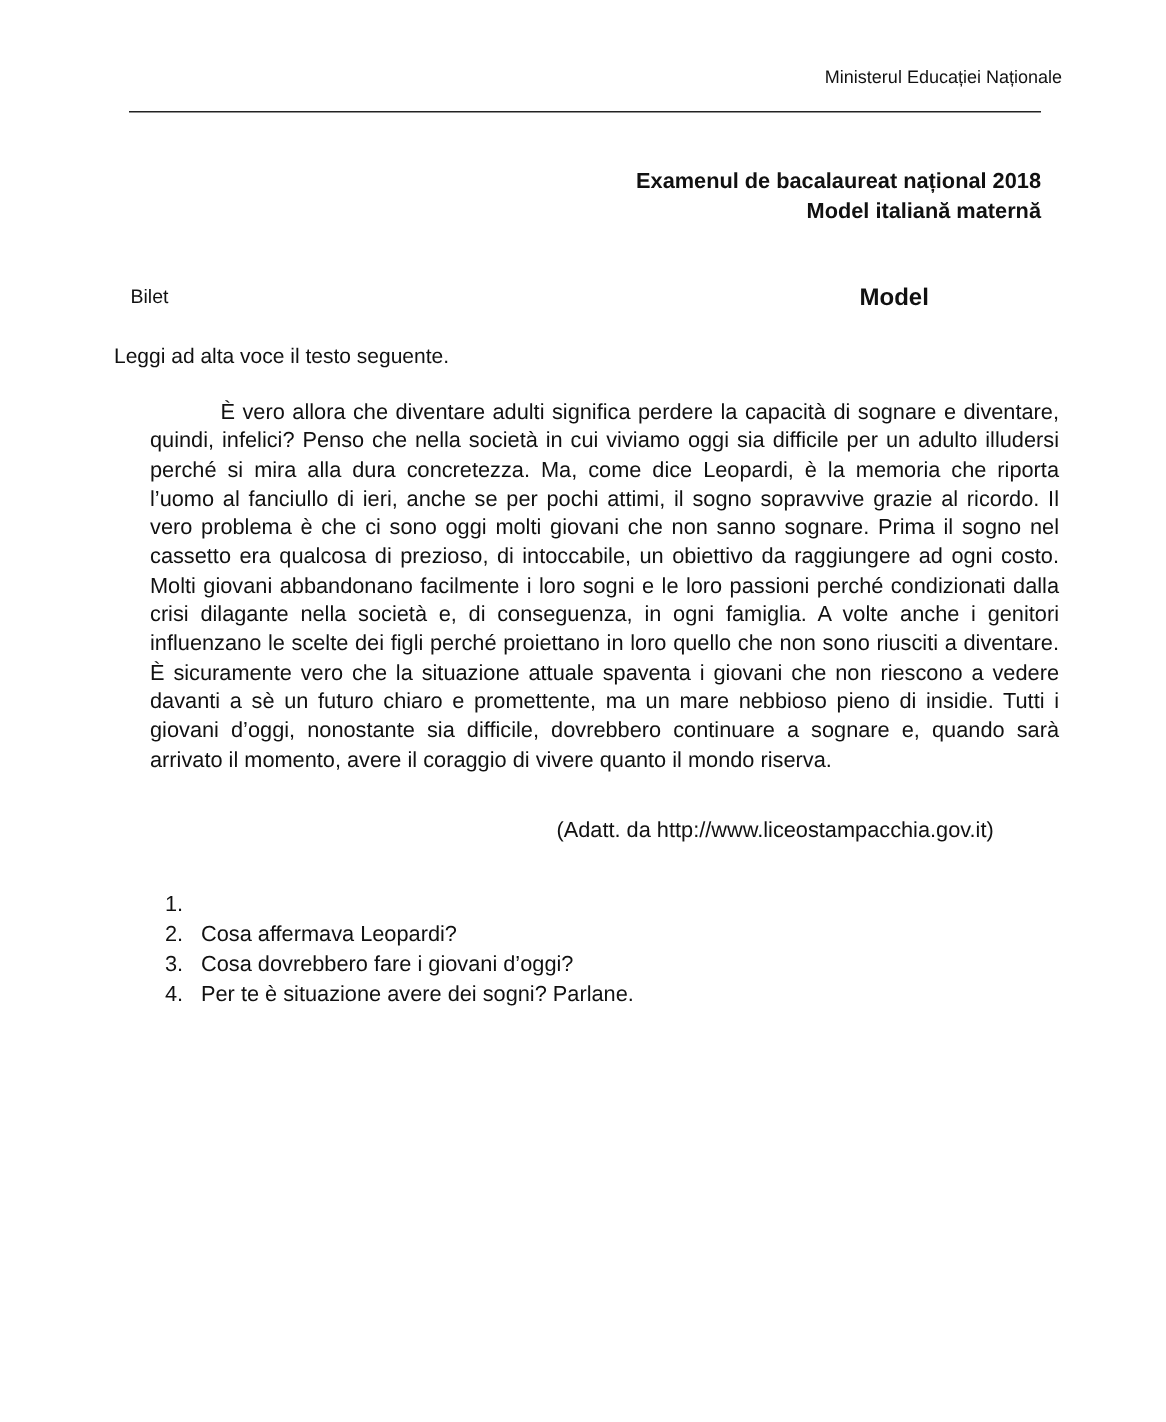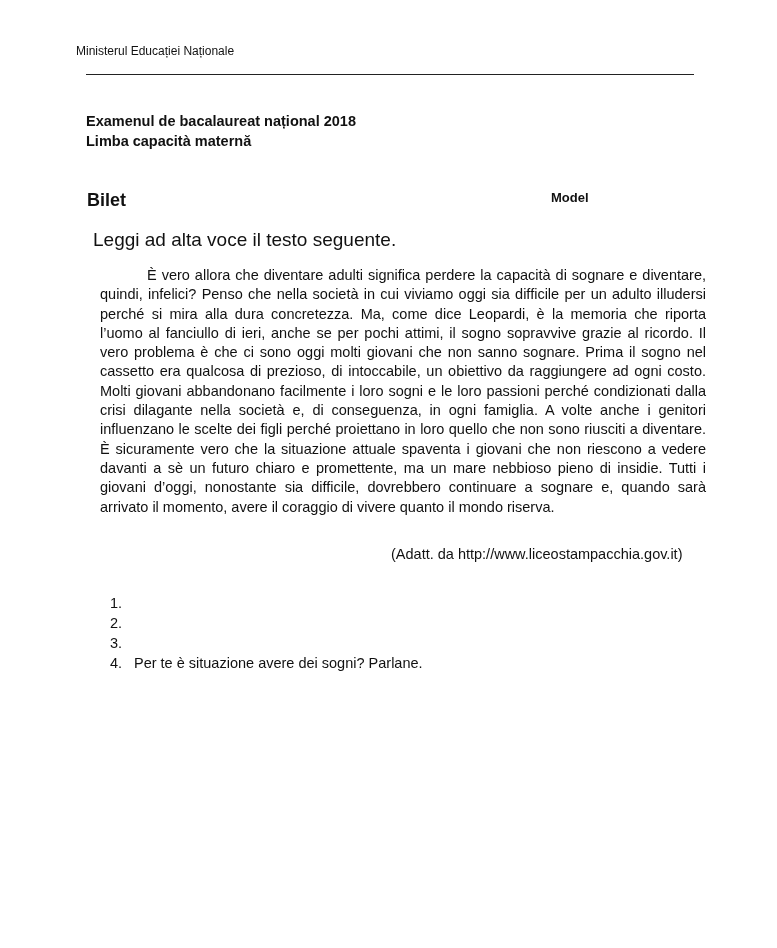--- a/index.html
+++ b/index.html
@@ -1,89 +1,90 @@
 <!DOCTYPE html>
 <html><head>
   <meta charset="utf-8">
   <style>
     html, body { margin: 0; padding: 0; background: #ffffff; }
     body {
       width: 777px; height: 948px; position: relative; overflow: hidden;
       font-family: "Liberation Sans", sans-serif; color: #111111;
     }
     .header {
-      position: absolute; left: 76px; top: 44px; width: 608px;
-      text-align: left; font-size: 12px; line-height: 14px;
+      position: absolute; left: 100px; top: 44px; width: 608px;
+      text-align: right; font-size: 12px; line-height: 14px;
     }
     .header-rule {
       position: absolute; left: 86px; top: 74px; width: 608px;
       height: 0; border-top: 1px solid #222222;
     }
     .titles {
       position: absolute; left: 86px; top: 112px; width: 608px;
-      text-align: left; font-weight: bold; font-size: 14.5px; line-height: 19.5px;
+      text-align: right; font-weight: bold; font-size: 14.5px; line-height: 19.5px;
     }
     .bilet {
       position: absolute; left: 87px; top: 190px;
-      font-weight: bold; font-size: 18px;
+      font-weight: normal; font-size: 13px;
     }
     .model {
-      position: absolute; left: 551px; top: 190px;
-      font-weight: bold; font-size: 13px;
+      position: absolute; left: 573px; top: 190px;
+      font-weight: bold; font-size: 16px;
     }
     .instruction {
-      position: absolute; left: 93px; top: 229px;
-      font-size: 19px;
+      position: absolute; left: 76px; top: 229px;
+      font-size: 14px;
     }
     .passage {
       position: absolute; left: 100px; top: 266px; width: 606px;
       font-size: 14.5px; line-height: 19.3px; text-align: justify;
       text-indent: 47px;
     }
     .source {
       position: absolute; left: 371px; top: 546px;
       font-size: 14.5px;
-      margin-left: 20px;
     }
     .questions {
       position: absolute; left: 110px; top: 593px; margin: 0; padding: 0;
       list-style: none; font-size: 14.5px; line-height: 20px;
     }
     .questions li { display: flex; }
     .questions .num { width: 24px; }
   </style>
 </head>
 <body>
 
 <div class="header">
   <div>Ministerul Educației Naționale</div>
 </div>
 <div class="header-rule"></div>
 
 <div class="titles">
   <div>Examenul de bacalaureat național 2018</div>
-  <div>Limba capacità maternă</div>
+  <div>Model italiană maternă</div>
 </div>
 
 <div class="bilet">Bilet</div>
 <div class="model">Model</div>
 
 <div class="instruction">Leggi ad alta voce il testo seguente.</div>
 
 <div class="passage">È vero allora che diventare adulti significa perdere la capacità di sognare e diventare, quindi, infelici? Penso che nella società in cui viviamo oggi sia difficile per un adulto illudersi perché si mira alla dura concretezza. Ma, come dice Leopardi, è la memoria che riporta l’uomo al fanciullo di ieri, anche se per pochi attimi, il sogno sopravvive grazie al ricordo. Il vero problema è che ci sono oggi molti giovani che non sanno sognare. Prima il sogno nel cassetto era qualcosa di prezioso, di intoccabile, un obiettivo da raggiungere ad ogni costo. Molti giovani abbandonano facilmente i loro sogni e le loro passioni perché condizionati dalla crisi dilagante nella società e, di conseguenza, in ogni famiglia. A volte anche i genitori influenzano le scelte dei figli perché proiettano in loro quello che non sono riusciti a diventare. È sicuramente vero che la situazione attuale spaventa i giovani che non riescono a vedere davanti a sè un futuro chiaro e promettente, ma un mare nebbioso pieno di insidie. Tutti i giovani d’oggi, nonostante sia difficile, dovrebbero continuare a sognare e, quando sarà arrivato il momento, avere il coraggio di vivere quanto il mondo riserva.</div>
 
 <div class="source">(Adatt. da http://www.liceostampacchia.gov.it)</div>
 
 <ol class="questions">
   <li>
     <span class="num">1.</span>
   </li>
   <li>
     <span class="num">2.</span>
+    <span>Cosa affermava Leopardi?</span>
   </li>
   <li>
     <span class="num">3.</span>
+    <span>Cosa dovrebbero fare i giovani d’oggi?</span>
   </li>
   <li>
     <span class="num">4.</span>
     <span>Per te è situazione avere dei sogni? Parlane.</span>
   </li>
 </ol>
 
 </body></html>

